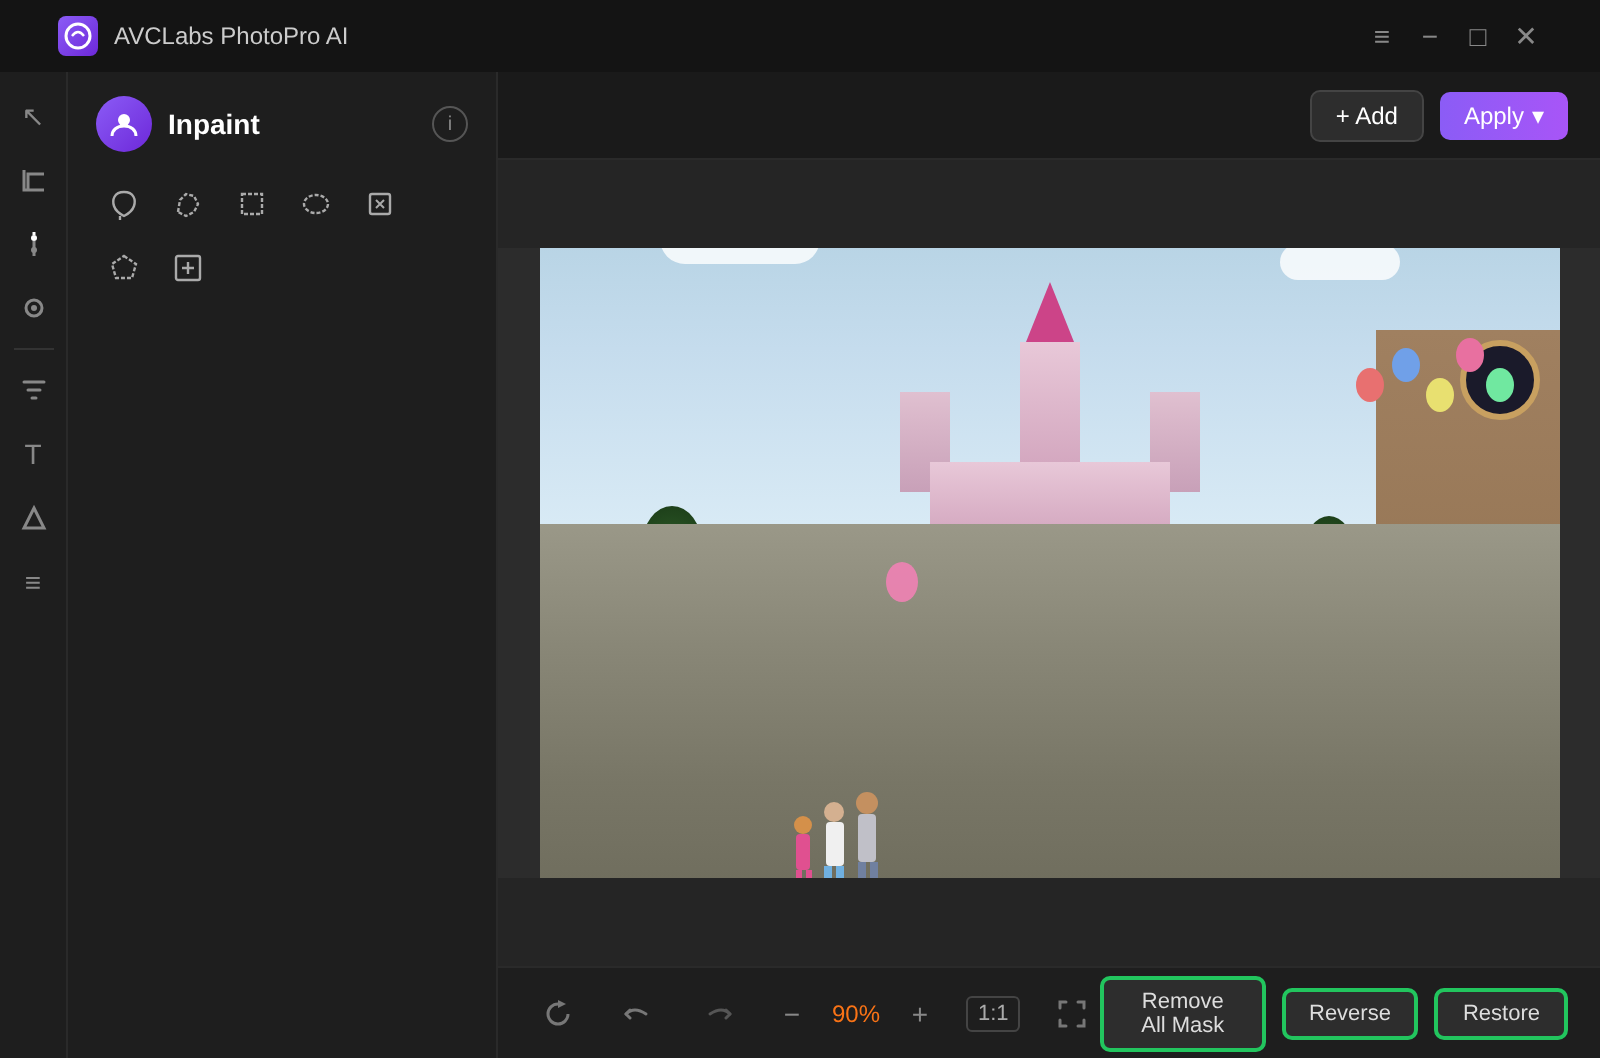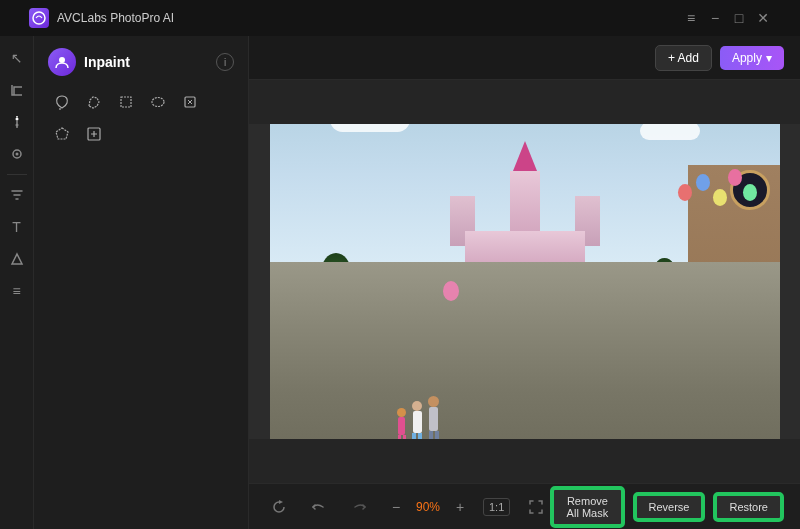--- a/index.html
+++ b/index.html
@@ -480,21 +480,21 @@
       border: 1px solid #444;
     }
     .bottom-right {
       display: flex;
       align-items: center;
       gap: 8px;
     }
     .action-btn {
       background: #2d2d2d;
       color: #ddd;
-      border: 4px solid #22c55e;
+      border: 2px solid #22c55e;
       border-radius: 5px;
       padding: 5px 12px;
       font-size: 11px;
       cursor: pointer;
     }
   </style>
 </head>
 <body>
 
 <div class="titlebar">

